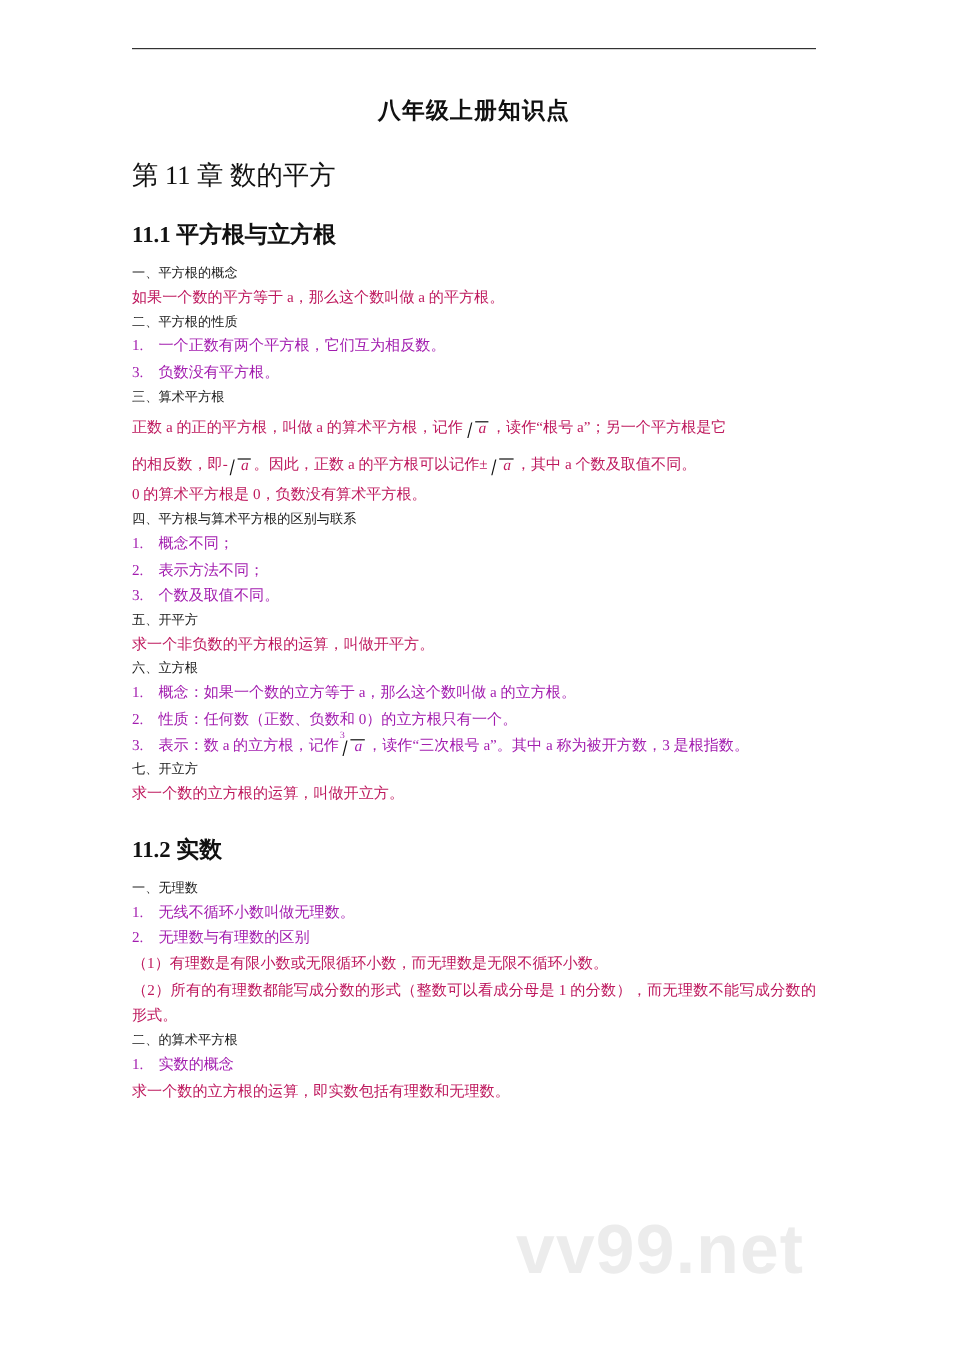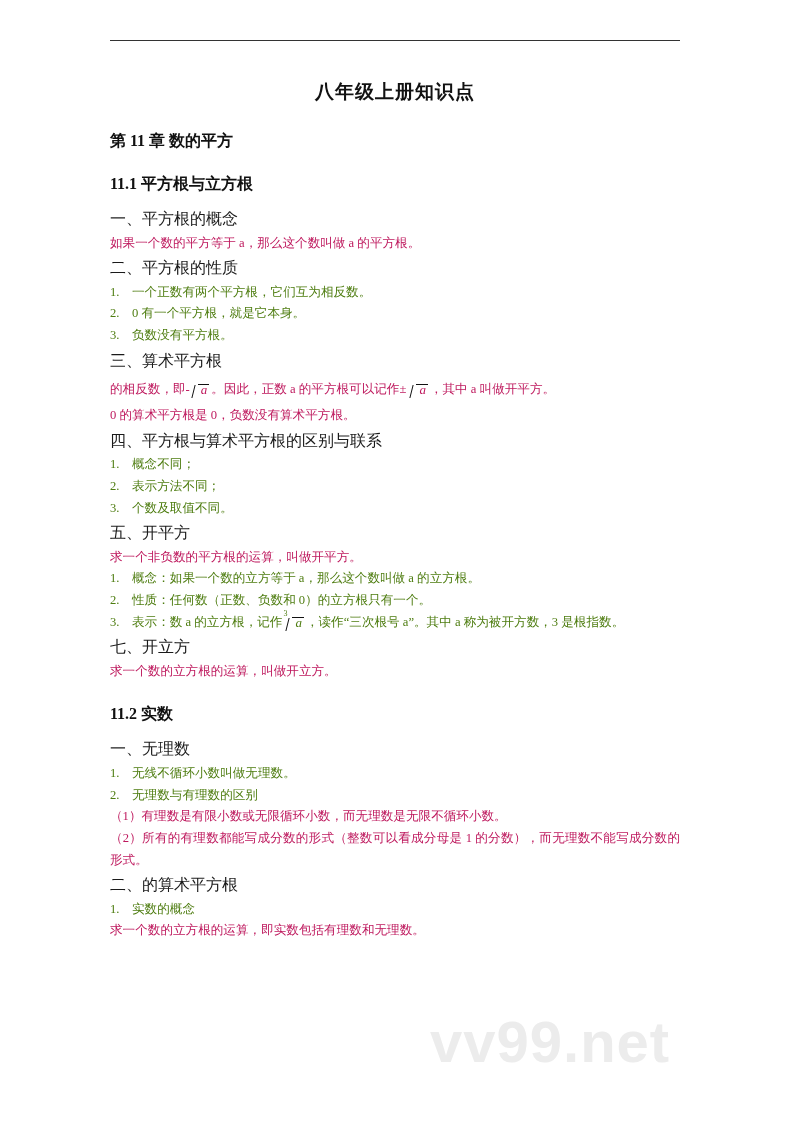--- a/index.html
+++ b/index.html
@@ -33,52 +33,52 @@
   }
   .doc-title {
     text-align: center;
     font-size: 19px;
     font-weight: bold;
     letter-spacing: 1px;
     margin: 0 0 26px 0;
     color: #111;
   }
   .chapter-title {
-    font-size: 16px;
-    font-weight: bold;
+    font-size: 22px;
+    font-weight: normal;
     margin: 0 0 20px 0;
     color: #111;
   }
   .section-title {
-    font-size: 16px;
+    font-size: 19px;
     font-weight: bold;
     margin: 22px 0 10px 0;
     color: #111;
   }
   .para {
     font-size: 12.6px;
     line-height: 1.72;
     margin: 0;
     color: #be185d;
     text-align: justify;
   }
   .para.tall {
     line-height: 2.45;
   }
   .sub-head {
-    font-size: 16px;
+    font-size: 11px;
     line-height: 1.72;
     margin: 0;
     color: #1a1a1a;
   }
   .num-item {
     font-size: 12.6px;
     line-height: 1.72;
     margin: 0;
-    color: #4d7c0f;
+    color: #a21caf;
   }
   .num-item .n {
     display: inline-block;
     min-width: 22px;
   }
   
   .sqrt {
     display: inline-block;
     position: relative;
     padding: 0 2px 0 11px;
@@ -140,38 +140,39 @@
 
     <h2 class="chapter-title">第 11 章  数的平方</h2>
 
     <h3 class="section-title">11.1 平方根与立方根</h3>
 
     <p class="sub-head">一、平方根的概念</p>
     <p class="para">如果一个数的平方等于 a，那么这个数叫做 a 的平方根。</p>
 
     <p class="sub-head">二、平方根的性质</p>
     <p class="num-item"><span class="n">1.</span><span>一个正数有两个平方根，它们互为相反数。</span></p>
-    <p class="num-item"><span class="n">2.</span><span>0 有一个平方根，就是它本身。</span></p>
     <p class="num-item"><span class="n">3.</span><span>负数没有平方根。</span></p>
 
     <p class="sub-head">三、算术平方根</p>
 
+    <p class="para tall"><span>正数 a 的正的平方根，叫做 a 的算术平方根，记作</span><span class="sqrt">a</span><span>，读作“根号 a”；另一个平方根是它</span></p>
 
-    <p class="para tall"><span>的相反数，即</span><span>-</span><span class="sqrt minus">a</span><span>。因此，正数 a 的平方根可以记作±</span><span class="sqrt">a</span><span>，其中 a 叫做开平方。</span></p>
+    <p class="para tall"><span>的相反数，即</span><span>-</span><span class="sqrt minus">a</span><span>。因此，正数 a 的平方根可以记作±</span><span class="sqrt">a</span><span>，其中 a 个数及取值不同。</span></p>
 
     <p class="para">0 的算术平方根是 0，负数没有算术平方根。</p>
 
     <p class="sub-head">四、平方根与算术平方根的区别与联系</p>
     <p class="num-item"><span class="n">1.</span><span>概念不同；</span></p>
     <p class="num-item"><span class="n">2.</span><span>表示方法不同；</span></p>
     <p class="num-item"><span class="n">3.</span><span>个数及取值不同。</span></p>
 
     <p class="sub-head">五、开平方</p>
     <p class="para">求一个非负数的平方根的运算，叫做开平方。</p>
 
+    <p class="sub-head">六、立方根</p>
     <p class="num-item"><span class="n">1.</span><span>概念：如果一个数的立方等于 a，那么这个数叫做 a 的立方根。</span></p>
     <p class="num-item"><span class="n">2.</span><span>性质：任何数（正数、负数和 0）的立方根只有一个。</span></p>
 
     <p class="num-item tall"><span class="n">3.</span><span>表示：数 a 的立方根，记作</span><span class="sqrt"><span class="idx">3</span>a</span><span>，读作“三次根号 a”。其中 a 称为被开方数，3 是根指数。</span></p>
 
 
     <p class="sub-head">七、开立方</p>
     <p class="para">求一个数的立方根的运算，叫做开立方。</p>
 
     <h3 class="section-title">11.2 实数</h3>

